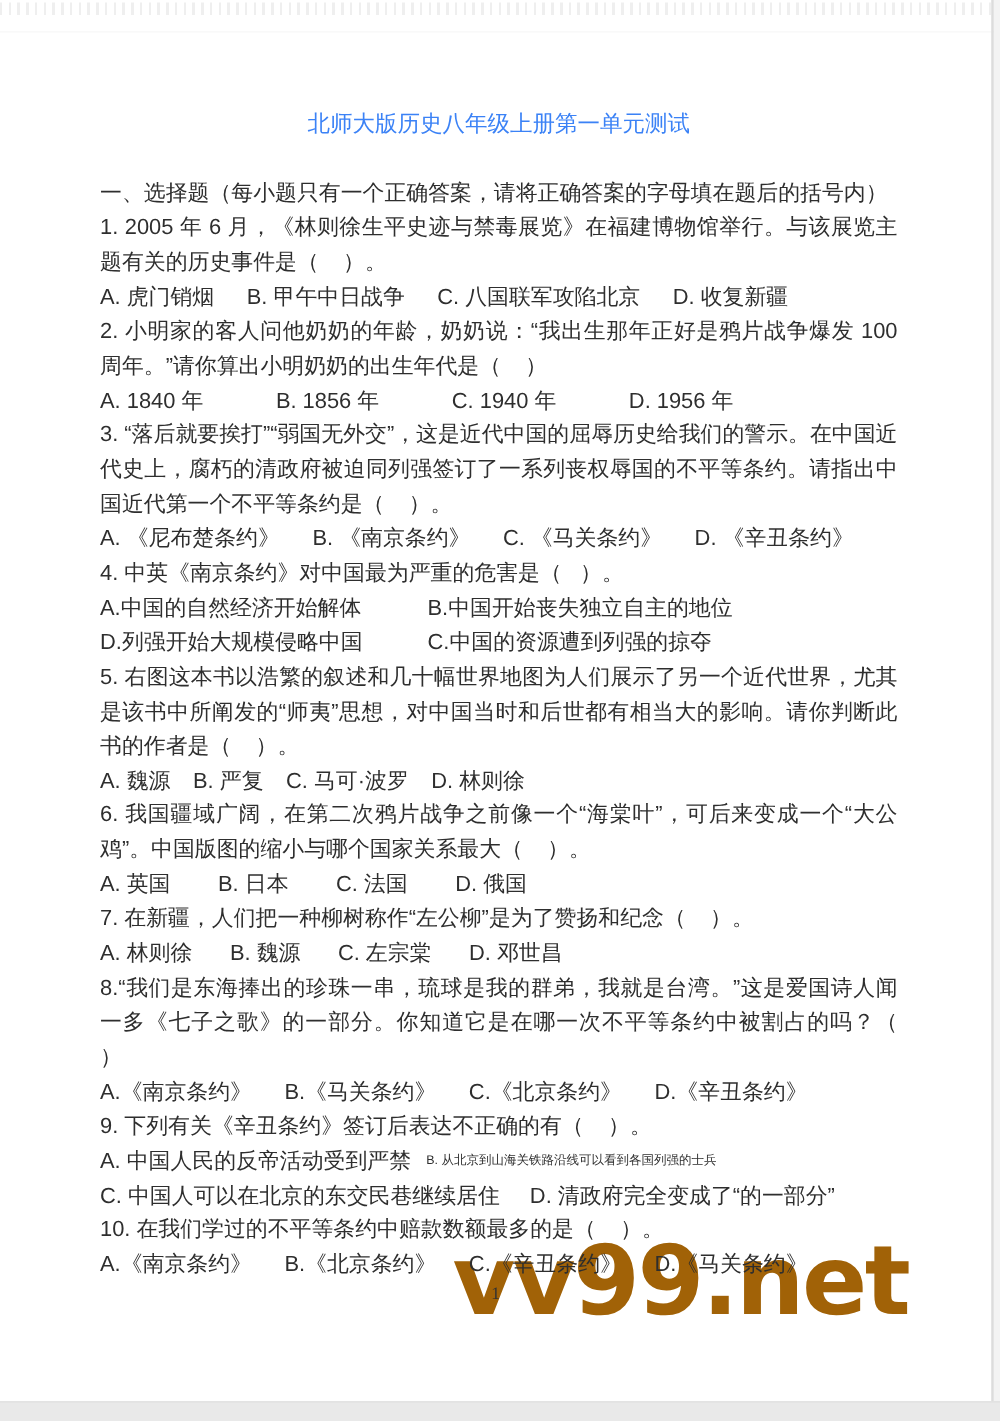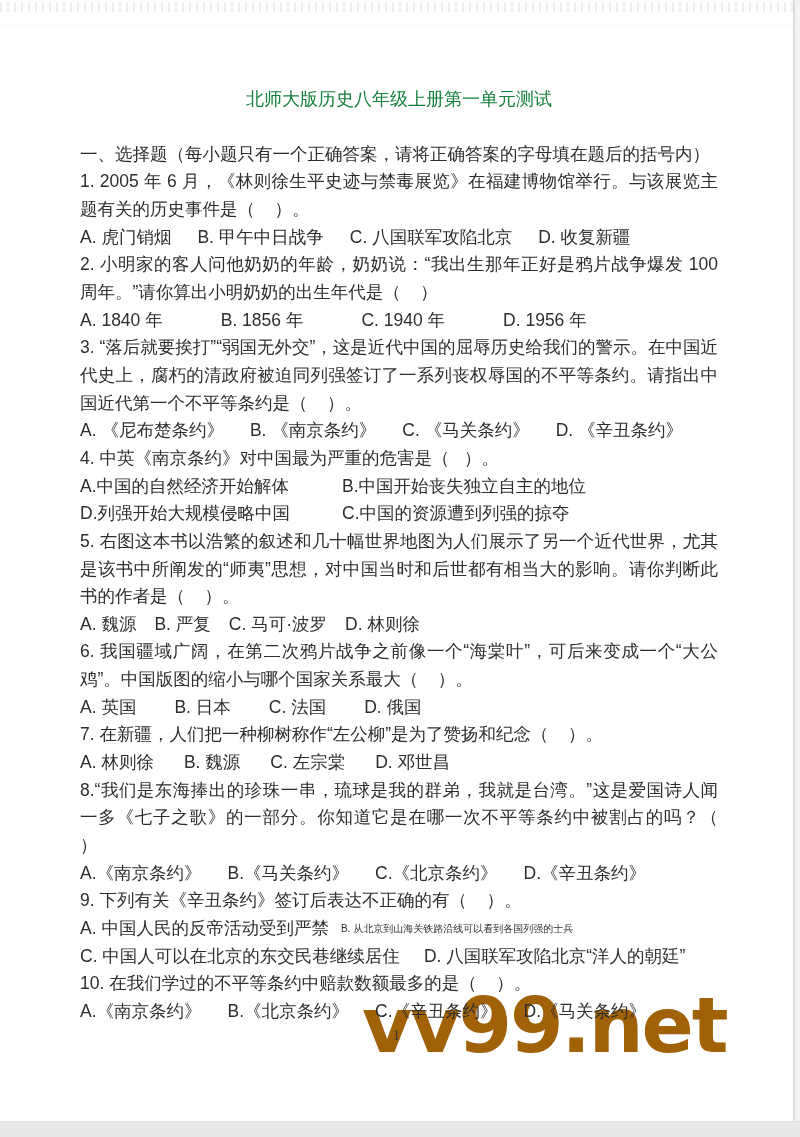--- a/index.html
+++ b/index.html
@@ -31,21 +31,21 @@
     color:#a16207; user-select:none;
   }
 
   .content {
     position:absolute; left:80px; top:86px; width:638px; z-index:1;
     font-size:17.5px; line-height:27.65px;
   }
   .title {
     margin:0 0 27px 0;
     text-align:center;
-    font-size:18px; font-weight:400; color:#15803d;
+    font-size:18px; font-weight:400; color:#3b82f6;
   }
   p.line, p.stem { margin:0; }
   p.stem { text-align:justify; white-space:pre-wrap; }
 
   .opts { display:flex; margin:0; flex-wrap:nowrap; white-space:pre; }
   .g18 { column-gap:18px; }
   .g26 { column-gap:26px; }
   .g30 { column-gap:30px; }
   .g38 { column-gap:38px;align-items:center; }
   .g58 { column-gap:58px; }
@@ -137,21 +137,21 @@
     <span>D.《辛丑条约》</span>
   </div>
 
   <p class="stem">9. 下列有关《辛丑条约》签订后表达不正确的有（    ）。</p>
   <div class="q9r1">
     <span>A. 中国人民的反帝活动受到严禁</span>
     <span class="small">B. 从北京到山海关铁路沿线可以看到各国列强的士兵</span>
   </div>
   <div class="q9r2">
     <span>C. 中国人可以在北京的东交民巷继续居住</span>
-    <span>D. 八国联军攻陷北京“洋人的朝廷”</span>
+    <span>D. 清政府完全变成了“的一部分”</span>
   </div>
 
   <p class="stem">10. 在我们学过的不平等条约中赔款数额最多的是（    ）。</p>
   <div class="opts g26">
     <span>A.《南京条约》</span>
     <span>B.《北京条约》</span>
     <span>C.《辛丑条约》</span>
     <span>D.《马关条约》</span>
   </div>
 

